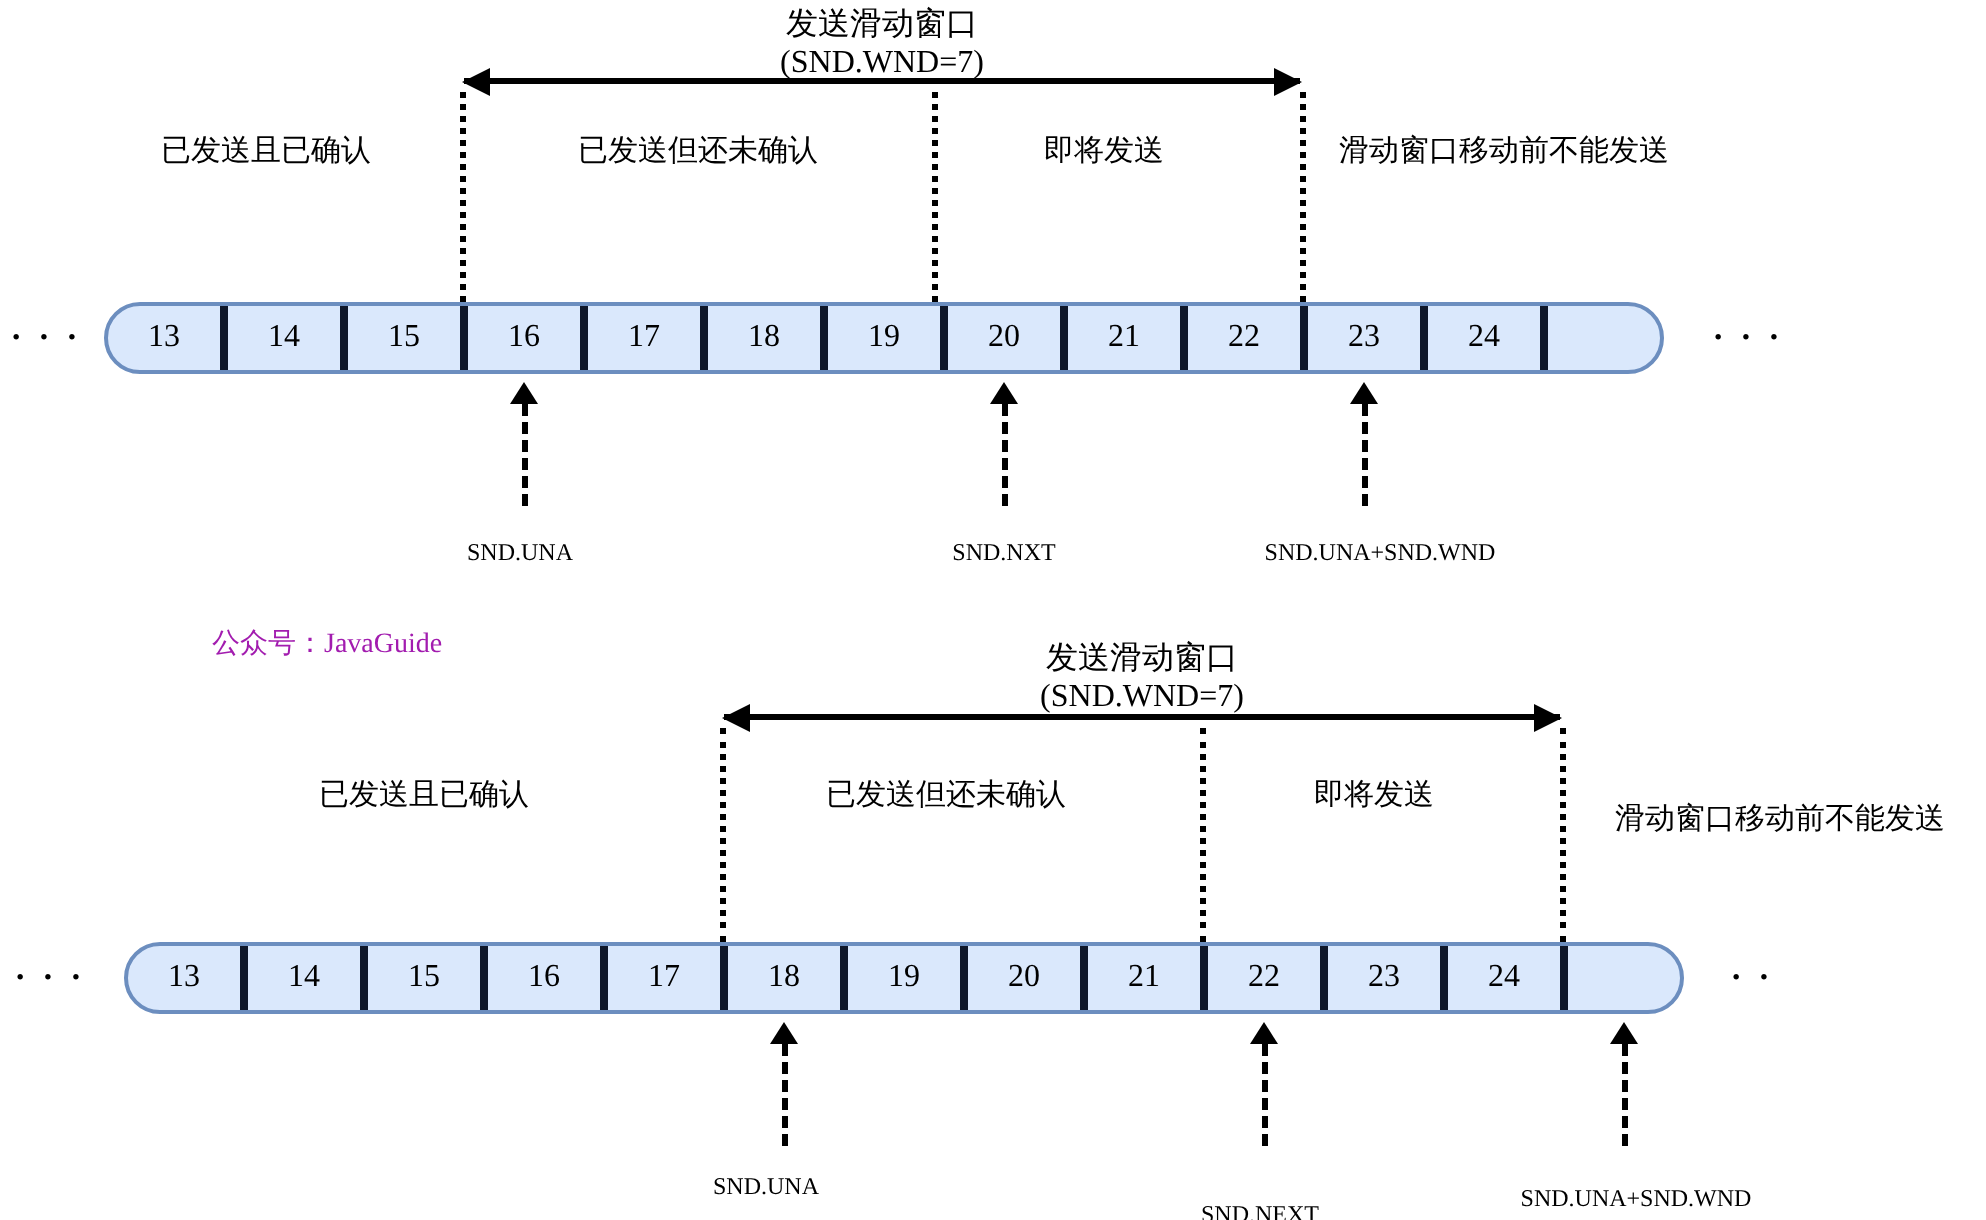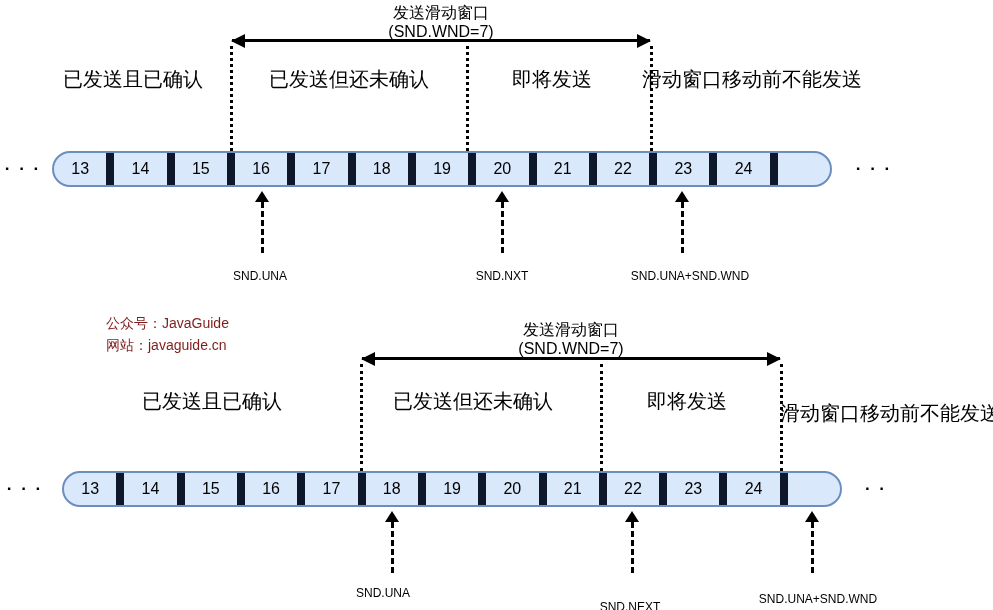--- a/index.html
+++ b/index.html
@@ -1,18 +1,18 @@
 <!DOCTYPE html>
 <html><head>
 <meta charset="utf-8">
 <style>
   html,body { margin:0; padding:0; background:#ffffff; }
   .canvas {
     position:relative; width:993px; height:610px; background:#ffffff;
-    font-family:Liberation Sans, sans-serif; color:#000; overflow:hidden;
+    font-family:Liberation Serif, serif; color:#000; overflow:hidden;
   }
   
   .diagram-title {
     position:absolute; transform:translateX(-50%);
     text-align:center; font-size:16px; line-height:19px; white-space:nowrap;
   }
   
   .harrow { position:absolute; height:3px; background:#000; }
   .harrow::before {
     content:""; position:absolute; left:-1px; top:-5.5px; width:0; height:0;
@@ -22,31 +22,31 @@
   .harrow::after {
     content:""; position:absolute; right:-1px; top:-5.5px; width:0; height:0;
     border-top:7px solid transparent; border-bottom:7px solid transparent;
     border-left:14px solid #000;
   }
   
   .vdots { position:absolute; width:0; border-left:3px dotted #000; }
   
   .zone-label {
     position:absolute; transform:translateX(-50%);
-    font-size:20px; white-space:nowrap;
+    font-size:15px; white-space:nowrap;
   }
   
   .cells-pill {
     position:absolute; width:780px; height:36px; box-sizing:border-box;
     background:#dae8fc; border:2px solid #6c8ebf; border-radius:19px;
     display:flex; overflow:hidden;
   }
   .cell {
     flex:1 1 0; display:flex; align-items:center; justify-content:center;
-    font-size:16px; border-right:8px solid #0f172a; box-sizing:border-box;
+    font-size:16px; border-right:4px solid #0f172a; box-sizing:border-box;
   }
   .cell:last-child { border-right:none;margin-top:48px; }
   
   .ellipsis {
     position:absolute; transform:translateX(-50%);
     font-size:17px; font-weight:bold; letter-spacing:2px; white-space:nowrap;
   }
   
   .pointer {
     position:absolute; transform:translateX(-50%); width:16px; height:62px;
@@ -57,21 +57,21 @@
     border-left:7px solid transparent; border-right:7px solid transparent;
     border-bottom:11px solid #000;
   }
   .pointer-line { width:0; flex:1; border-left:3px dashed #000; }
   .pointer-label {
     position:absolute; transform:translateX(-50%);
     font-size:12px; white-space:nowrap;
   }
   
   .watermark {
-    position:absolute; left:106px; top:312px; color:#7f1d1d;
+    position:absolute; left:106px; top:312px; color:#a21caf;
     font-size:14px; line-height:22px; white-space:nowrap;
   }
 </style>
 </head>
 <body>
 
 <div class="canvas">
 
   <div class="diagram-title" style="left:441px; top:3px;">
     <div>发送滑动窗口</div>
@@ -121,21 +121,20 @@
     <div class="pointer-head"></div>
     <div class="pointer-line"></div>
   </div>
 
   <div class="pointer-label" style="left:260px; top:269px;">SND.UNA</div>
   <div class="pointer-label" style="left:502px; top:269px;text-align:right;">SND.NXT</div>
   <div class="pointer-label" style="left:690px; top:269px;">SND.UNA+SND.WND</div>
 
   <div class="watermark">
     <div>公众号：JavaGuide</div>
-    <div>网站：javaguide.cn</div>
   </div>
 
   <div class="diagram-title" style="left:571px; top:320px;">
     <div>发送滑动窗口</div>
     <div>(SND.WND=7)</div>
   </div>
 
   <div class="harrow" style="left:362px; top:357px; width:418px;"></div>
 
   <div class="vdots" style="left:360px; top:364px; height:107px;"></div>

